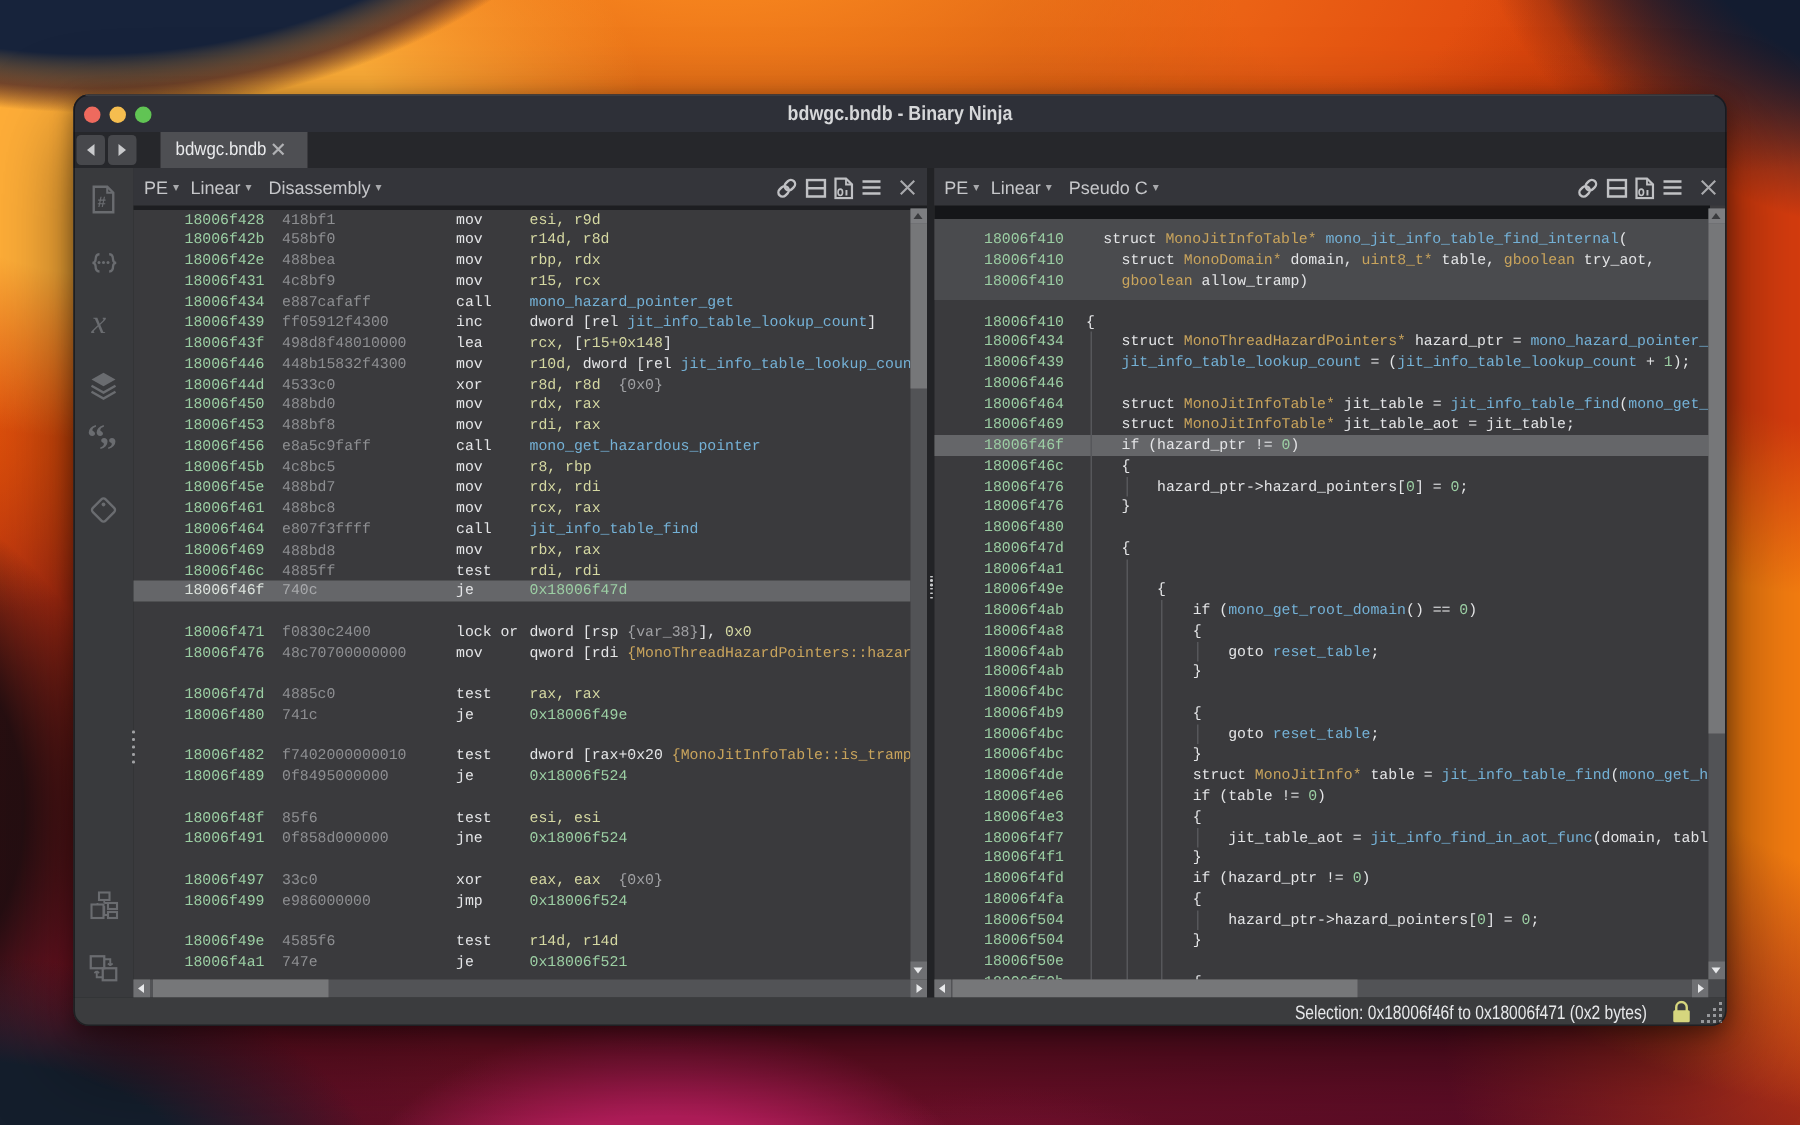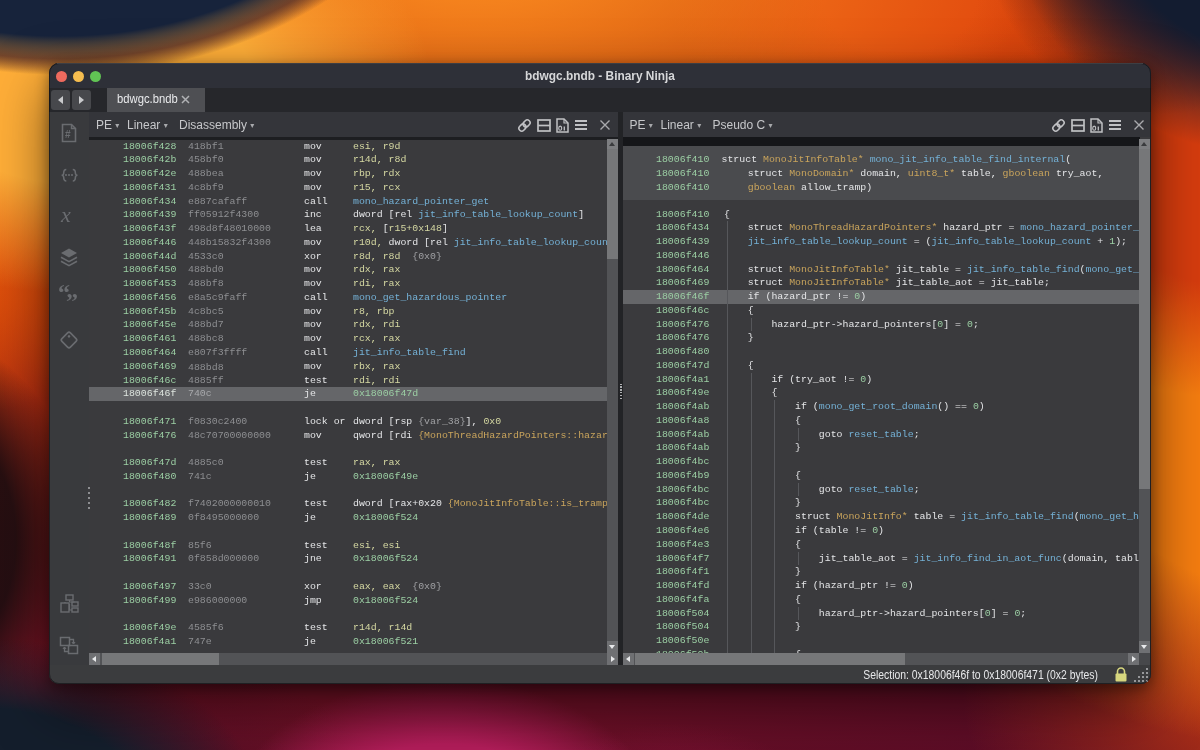--- a/index.html
+++ b/index.html
@@ -285,21 +285,21 @@
       </svg>
       <svg class="abs" style="left:485px;top:7px" width="14" height="12" viewBox="0 0 14 12">
         <path d="M1 2h12M1 6h12M1 10h12" stroke="#c0c1c4" stroke-width="1.8"></path>
       </svg>
       <svg class="abs" style="left:510px;top:6.5px" width="12" height="12" viewBox="0 0 12 12">
         <path d="M1.5 1.5l9 9M10.5 1.5l-9 9" stroke="#a9aaad" stroke-width="1.4"></path>
       </svg>
 <div class="abs" style="left:0;top:25px;width:517.5px;height:8.5px;background:#151619"></div>
 <div class="abs" style="left:0;top:33.5px;width:517.5px;height:54.5px;background:#4a4b4e"></div>
 <div class="row mono g" style="left:33.5px;top:41.00px">18006f410</div>
-<div class="row mono" style="left:99px;top:41.00px"><i class="w">struct </i><i class="go">MonoJitInfoTable* </i><i class="b">mono_jit_info_table_find_internal</i><i class="w">(</i></div>
+<div class="row mono" style="left:113px;top:41.00px"><i class="w">struct </i><i class="go">MonoJitInfoTable* </i><i class="b">mono_jit_info_table_find_internal</i><i class="w">(</i></div>
 <div class="row mono g" style="left:33.5px;top:54.76px">18006f410</div>
 <div class="row mono" style="left:101.5px;top:54.76px"><i class="w">    struct </i><i class="go">MonoDomain* </i><i class="w">domain, </i><i class="go">uint8_t* </i><i class="w">table, </i><i class="go">gboolean </i><i class="w">try_aot,</i></div>
 <div class="row mono g" style="left:33.5px;top:68.52px">18006f410</div>
 <div class="row mono" style="left:101.5px;top:68.52px"><i class="go">    gboolean </i><i class="w">allow_tramp)</i></div>
 <div class="row mono g" style="left:33.5px;top:95.50px">18006f410</div>
 <div class="row mono" style="left:101.50px;top:95.50px;width:416px;overflow:hidden"><i class="w">{</i></div>
 <div class="row mono g" style="left:33.5px;top:109.26px">18006f434</div>
 <div class="row mono" style="left:125.20px;top:109.26px;width:392px;overflow:hidden"><i class="w">struct </i><i class="go">MonoThreadHazardPointers* </i><i class="w">hazard_ptr = </i><i class="b">mono_hazard_pointer_get</i></div>
 <div class="row mono g" style="left:33.5px;top:123.02px">18006f439</div>
 <div class="row mono" style="left:125.20px;top:123.02px;width:392px;overflow:hidden"><i class="b">jit_info_table_lookup_count</i><i class="w"> = (</i><i class="b">jit_info_table_lookup_count</i><i class="w"> + </i><i class="g">1</i><i class="w">);</i></div>
@@ -314,21 +314,20 @@
 <div class="row mono g" style="left:33.5px;top:191.82px">18006f46c</div>
 <div class="row mono" style="left:125.20px;top:191.82px;width:392px;overflow:hidden"><i class="w">{</i></div>
 <div class="row mono g" style="left:33.5px;top:205.58px">18006f476</div>
 <div class="row mono" style="left:148.90px;top:205.58px;width:369px;overflow:hidden"><i class="w">hazard_ptr-&gt;hazard_pointers[</i><i class="g">0</i><i class="w">] = </i><i class="g">0</i><i class="w">;</i></div>
 <div class="row mono g" style="left:33.5px;top:219.34px">18006f476</div>
 <div class="row mono" style="left:125.20px;top:219.34px;width:392px;overflow:hidden"><i class="w">}</i></div>
 <div class="row mono g" style="left:33.5px;top:233.10px">18006f480</div>
 <div class="row mono g" style="left:33.5px;top:246.86px">18006f47d</div>
 <div class="row mono" style="left:125.20px;top:246.86px;width:392px;overflow:hidden"><i class="w">{</i></div>
 <div class="row mono g" style="left:33.5px;top:260.62px">18006f4a1</div>
-<div class="row mono" style="left:148.90px;top:260.62px;width:369px;overflow:hidden"><i class="w">if (try_aot != </i><i class="g">0</i><i class="w">)</i></div>
 <div class="row mono g" style="left:33.5px;top:274.38px">18006f49e</div>
 <div class="row mono" style="left:148.90px;top:274.38px;width:369px;overflow:hidden"><i class="w">{</i></div>
 <div class="row mono g" style="left:33.5px;top:288.14px">18006f4ab</div>
 <div class="row mono" style="left:172.60px;top:288.14px;width:345px;overflow:hidden"><i class="w">if (</i><i class="b">mono_get_root_domain</i><i class="w">() == </i><i class="g">0</i><i class="w">)</i></div>
 <div class="row mono g" style="left:33.5px;top:301.90px">18006f4a8</div>
 <div class="row mono" style="left:172.60px;top:301.90px;width:345px;overflow:hidden"><i class="w">{</i></div>
 <div class="row mono g" style="left:33.5px;top:315.66px">18006f4ab</div>
 <div class="row mono" style="left:196.30px;top:315.66px;width:321px;overflow:hidden"><i class="w">goto </i><i class="b">reset_table</i><i class="w">;</i></div>
 <div class="row mono g" style="left:33.5px;top:329.42px">18006f4ab</div>
 <div class="row mono" style="left:172.60px;top:329.42px;width:345px;overflow:hidden"><i class="w">}</i></div>

